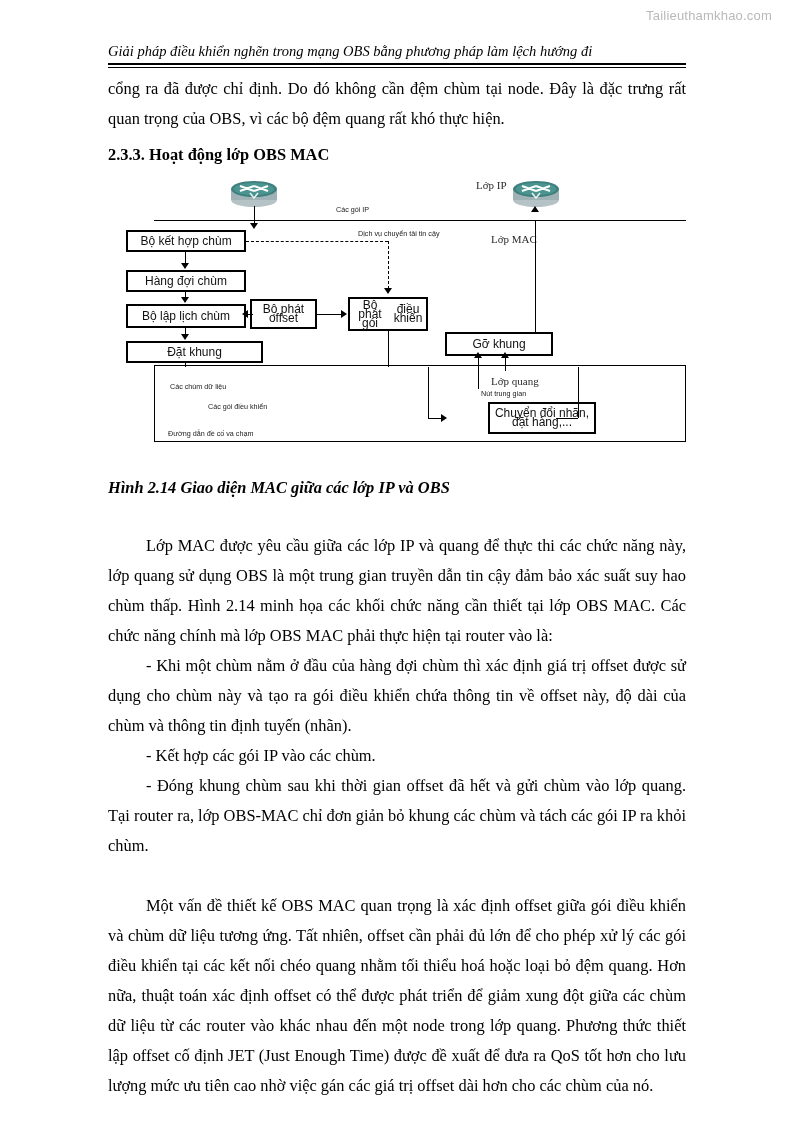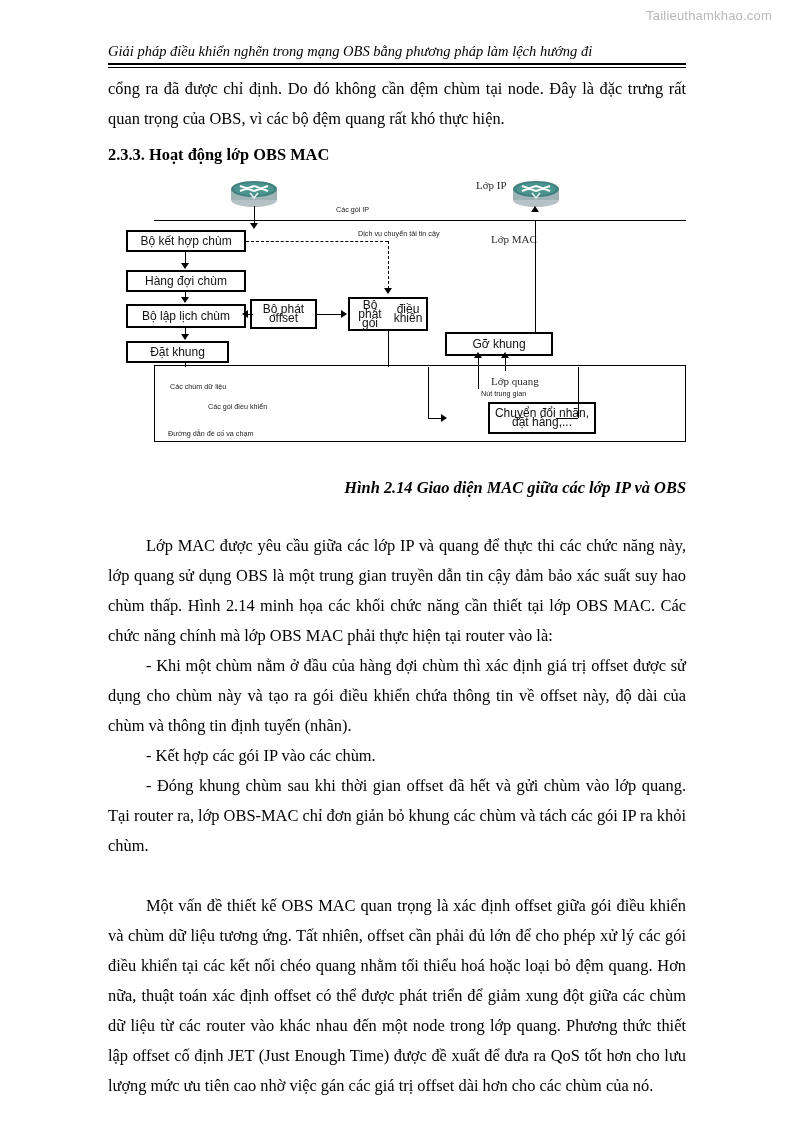--- a/index.html
+++ b/index.html
@@ -80,21 +80,21 @@
   }
 
   
   .figure {
     position: relative;
     width: 578px;
     height: 300px;
     margin: 4px 0 0 0;
   }
   .fig-caption {
-    text-align: right;
+    text-align: left;
     font-weight: bold;
     font-style: italic;
     font-size: 16.4px;
     line-height: 26px;
     margin: 2px 0 4px 0;
   }
   .box {
     position: absolute;
     border: 1.6px solid #000;
     background: #fff;
@@ -243,21 +243,21 @@
       </div>
 
       <div class="box thick" style="left:18px; top:97px; width:120px; height:22px;">
         <span>Hàng đợi chùm</span>
       </div>
 
       <div class="box thick" style="left:18px; top:131px; width:120px; height:24px;">
         <span>Bộ lập lịch chùm</span>
       </div>
 
-      <div class="box thick" style="left:18px; top:168px; width:103px; height:22px;">
+      <div class="box thick" style="left:18px; top:168px; width:137px; height:22px;">
         <span>Đặt khung</span>
       </div>
 
       <div class="box thick" style="left:142px; top:126px; width:67px; height:30px; flex-direction:column;">
         <span>Bộ phát</span>
         <span>offset</span>
       </div>
 
       <div class="box thick" style="left:240px; top:124px; width:80px; height:34px; flex-direction:row;">
         <span>Bộ phát gói</span>

